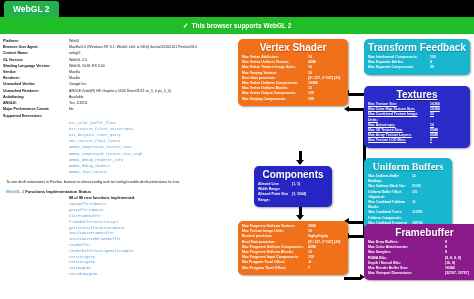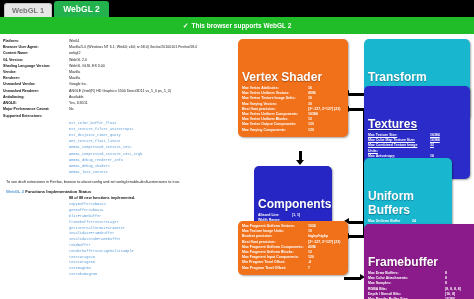--- a/index.html
+++ b/index.html
@@ -42,21 +42,21 @@
   .seclabel { font-size: 4.2px; margin: 5px 0 2px 3px; }
   .seclabel .b { font-weight: bold; color: #111; }
   .seclabel .g { color: #5b9bd5; font-weight: bold; }
   .funcs { margin-left: 66px; }
   .funcs .cnt { font-size: 3.8px; font-weight: bold; color: #111; margin-bottom: 2px; }
   .fn { font-size: 3.6px; line-height: 5.8px; color: #5b9bd5; font-family: "Liberation Mono", monospace; }
 
   
   .diagram { position: absolute; left: 234px; top: 0; width: 240px; height: 265px; }
   .box { position: absolute; border-radius: 5px; padding: 3px 4px 4px 4px; color: #fff; box-shadow: 1px 1px 2px rgba(0,0,0,.35); }
-  .box .title { font-weight: bold; font-size: 12px; margin-bottom: 2px; text-shadow: 0 1px 1px rgba(0,0,0,.3); margin-top: 28px; }
+  .box .title { text-align: center; font-weight: bold; font-size: 10px; margin-bottom: 2px; text-shadow: 0 1px 1px rgba(0,0,0,.3); }
   .prow { display: flex; font-size: 3.5px; line-height: 5.2px; font-weight: bold; }
   .prow .pk { flex: 1; padding-right: 3px; }
   .prow .pv { width: 36px; flex: none; text-align: left; }
 
   .orange { background: #f1701a; }
   .blue   { background: #2626c4; }
   .cyan   { background: #19b6cf; }
   .dblue  { background: #2b2bc9; text-decoration: underline; }
   .purple { background: #8b1a8b; }
 
@@ -66,21 +66,20 @@
   .head-down { border-left: 4px solid transparent; border-right: 4px solid transparent; border-top: 5px solid #000; }
   .head-left { border-top: 3.5px solid transparent; border-bottom: 3.5px solid transparent; border-right: 5px solid #000; }
   .head-right{ border-top: 3.5px solid transparent; border-bottom: 3.5px solid transparent; border-left: 5px solid #000; }
 </style>
 </head>
 <body>
 
 <div id="root">
 
   <div class="tabbar">
-    <div class="tab inactive">WebGL 1</div>
     <div class="tab active">WebGL 2</div>
   </div>
 
   <div class="banner">
     <span class="chk">✓</span>
     <span>This browser supports WebGL 2</span>
   </div>
 
   <div class="page">
 
@@ -354,21 +353,21 @@
               <div class="pk">Max Array Texture Layers:</div>
               <div class="pv">2048</div>
             </div>
             <div class="prow">
               <div class="pk">Max Texture LOD Bias:</div>
               <div class="pv">2</div>
             </div>
           </div>
       </div>
 
-      <div class="box cyan" style="left:130px; top:124px; width:88px;">
+      <div class="box cyan" style="left:130px; top:124px; width:88px;font-family:Liberation Serif, serif;">
         <div class="title">Uniform Buffers</div>
         <div class="params">
             <div class="prow">
               <div class="pk">Max Uniform Buffer Bindings:</div>
               <div class="pv">24</div>
             </div>
             <div class="prow">
               <div class="pk">Max Uniform Block Size:</div>
               <div class="pv">65536</div>
             </div>

